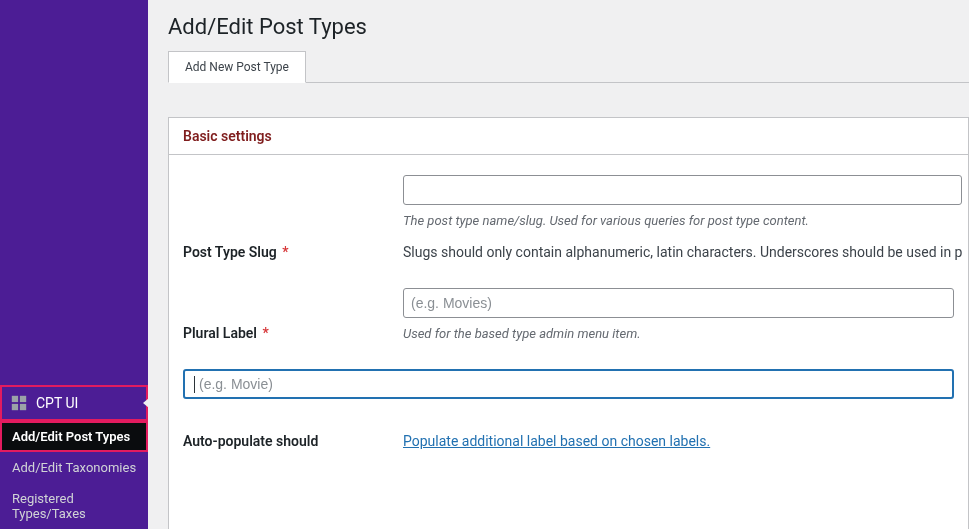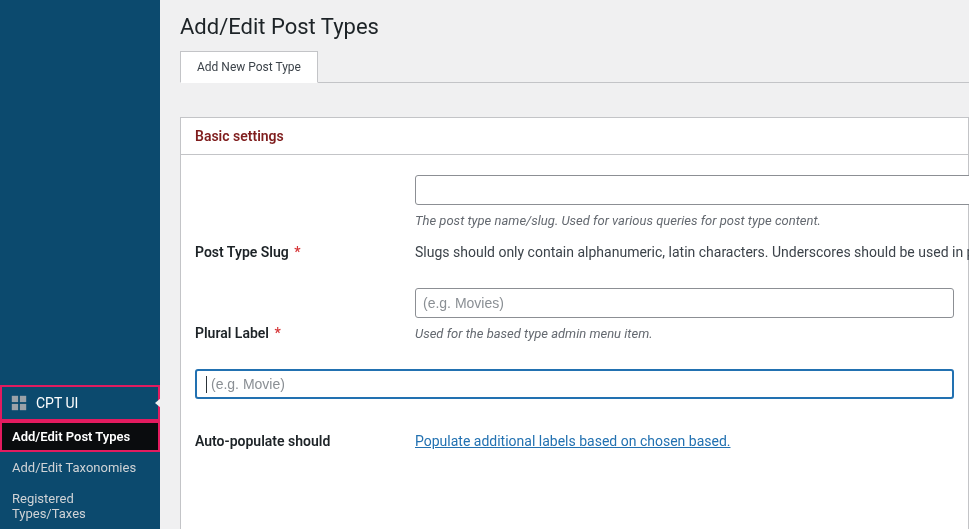--- a/index.html
+++ b/index.html
@@ -10,22 +10,22 @@
     color: #3c434a;
     background: #f0f0f1;
     width: 969px;
     height: 529px;
     overflow: hidden;
     display: flex;
   }
 
   
   .sidebar {
-    width: 160px;
-    background: #0c4a6e;
+    width: 148px;
+    background: #4c1d95;
     color: #f0f0f1;
     display: flex;
     flex-direction: column;
     justify-content: flex-end;
     flex-shrink: 0;
   }
   .sidebar-item {
     padding: 8px 10px;
     font-size: 13px;
     color: #d0d3d6;
@@ -232,19 +232,19 @@
             <span class="caret"></span>
           </div>
         </div>
       </div>
 
       <div class="field-row">
         <div class="field-label">
           <span>Auto-populate should</span>
         </div>
         <div class="field-control">
-          <a class="link">Populate additional labels based on chosen based.</a>
+          <a class="link">Populate additional label based on chosen labels.</a>
         </div>
       </div>
 
     </div>
   </section>
 </main>
 
 </body></html>

